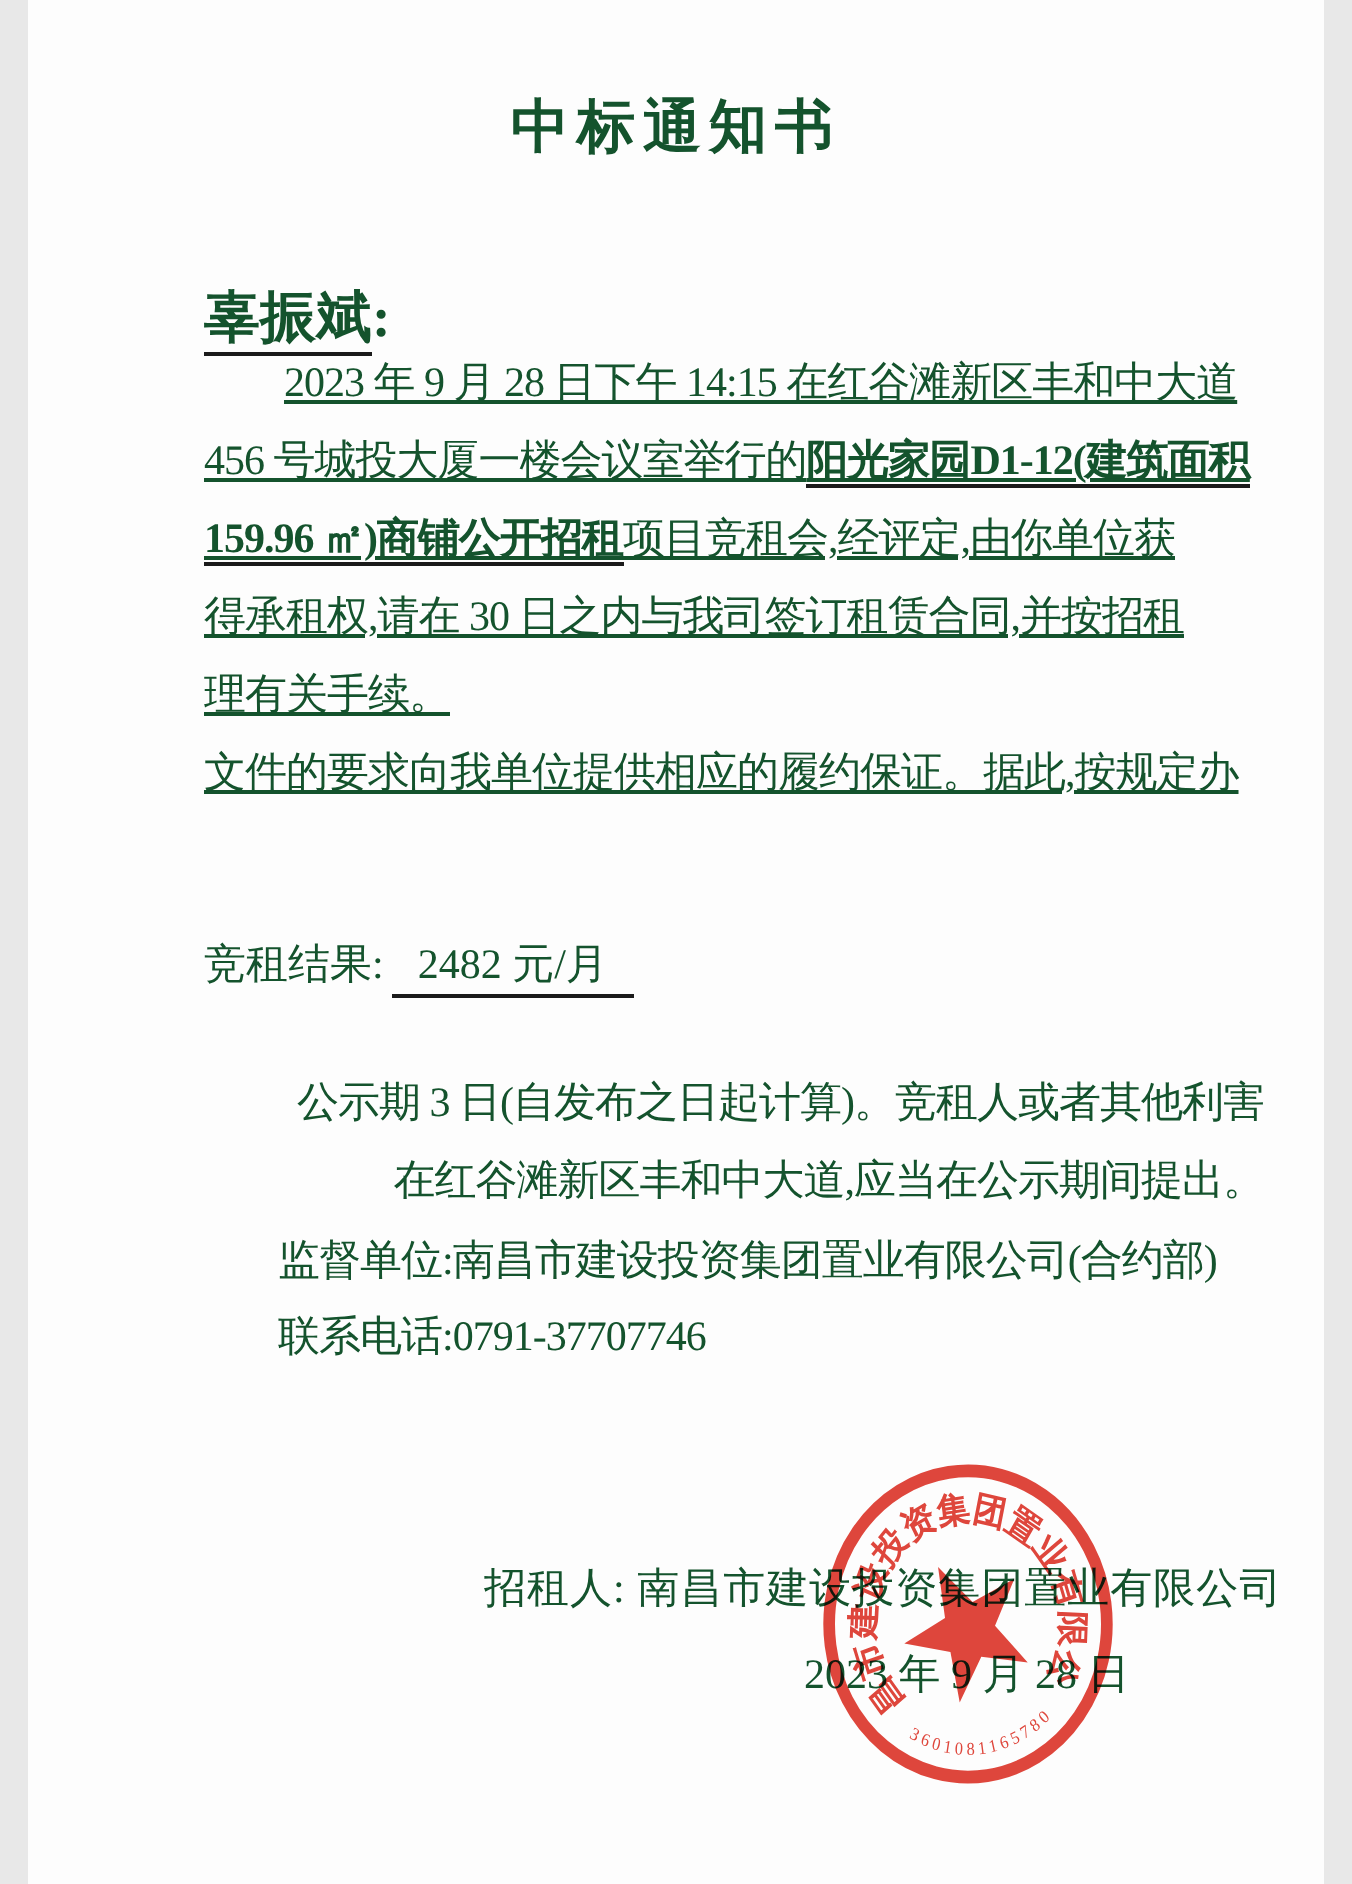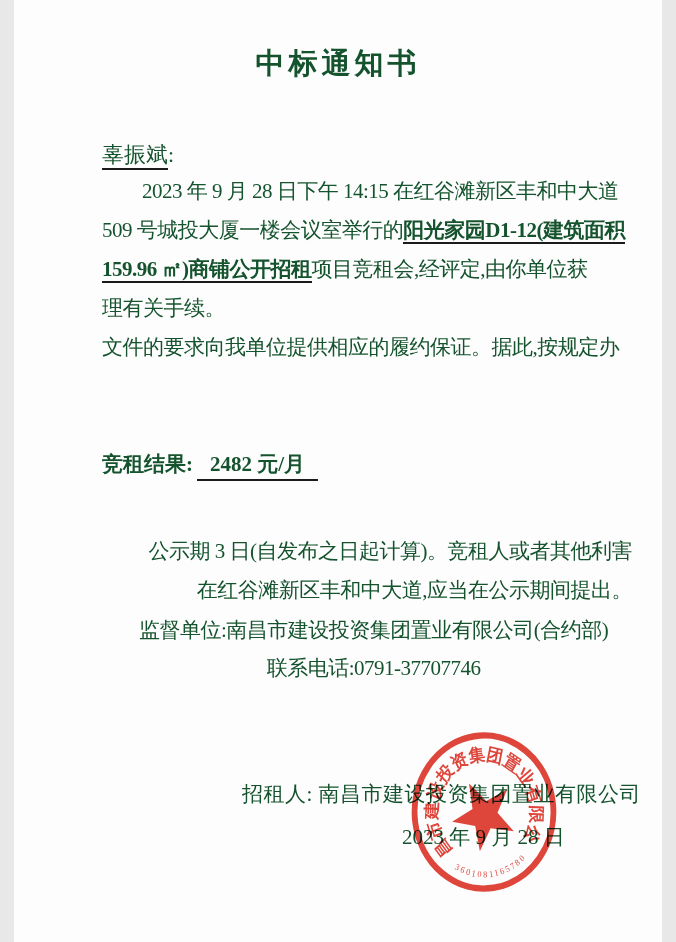--- a/index.html
+++ b/index.html
@@ -13,52 +13,52 @@
     color:#14532d;
     overflow:hidden;
   }
   .title {
     position:absolute; top:44px; left:0; width:100%;
     text-align:center;
     font-size:29px; font-weight:700; letter-spacing:4px;
   }
   .addressee {
     position:absolute; left:88px; top:140px;
-    font-size:22px; font-weight:400;
+    font-size:28px; font-weight:700;
   }
   .addressee .name { border-bottom:2px solid #1b1b1b; padding-bottom:1px; }
   .para1 {
     position:absolute; left:88px; top:172px; width:530px;
     font-size:21px; line-height:39px; letter-spacing:-0.5px;
     white-space:nowrap;
+    text-decoration:underline;
   }
   .para1 .line1 { padding-left:40px; }
   .bu { font-weight:700; border-bottom:2px solid #1b1b1b; }
   .result {
-    position:absolute; left:88px; top:450px;
-    font-size:21px; font-weight:700;
+    position:absolute; left:88px; top:468px;
+    font-size:21px; font-weight:400;
   }
   .result .value {
     display:inline-block;
     border-bottom:2px solid #1b1b1b;
     padding:0 13px 1px 13px;
     margin-left:4px;
   }
   .para2 {
     position:absolute; left:88px; top:532px; width:530px;
     font-size:21px; line-height:38.5px; letter-spacing:-0.5px;
     white-space:nowrap;
     text-align:right;
   }
   .para2 .line1 { padding-left:38px; }
   .contacts {
     position:absolute; left:125px; top:611px;
     font-size:21px; line-height:38px; letter-spacing:-0.5px;
     white-space:nowrap;
-    text-align:center;
   }
   .lessor {
     position:absolute; left:228px; top:780px;
     font-size:21px; letter-spacing:0.5px; white-space:nowrap;
   }
   .docdate {
     position:absolute; left:388px; top:823px;
     font-size:21px; white-space:nowrap;
   }
   .seal {
@@ -73,22 +73,23 @@
 <body>
 
 <div class="page">
 
   <div class="title">中标通知书</div>
 
   <div class="addressee"><span class="name">辜振斌</span><span>:</span></div>
 
   <div class="para1">
     <div class="line1">2023 年 9 月 28 日下午 14:15 在红谷滩新区丰和中大道</div>
-    <div><span>509 号城投大厦一楼会议室举行的</span><span class="bu">阳光家园D1-12(建筑面积</span></div>
+    <div><span>456 号城投大厦一楼会议室举行的</span><span class="bu">阳光家园D1-12(建筑面积</span></div>
     <div><span class="bu">159.96 ㎡)商铺公开招租</span><span>项目竞租会,经评定,由你单位获</span></div>
+    <div>得承租权,请在 30 日之内与我司签订租赁合同,并按招租</div>
     <div>理有关手续。</div>
     <div>文件的要求向我单位提供相应的履约保证。据此,按规定办</div>
   </div>
 
   <div class="result"><span>竞租结果:</span><span class="value">2482 元/月</span></div>
 
   <div class="para2">
     <div class="line1">公示期 3 日(自发布之日起计算)。竞租人或者其他利害</div>
     <div>在红谷滩新区丰和中大道,应当在公示期间提出。</div>
   </div>

